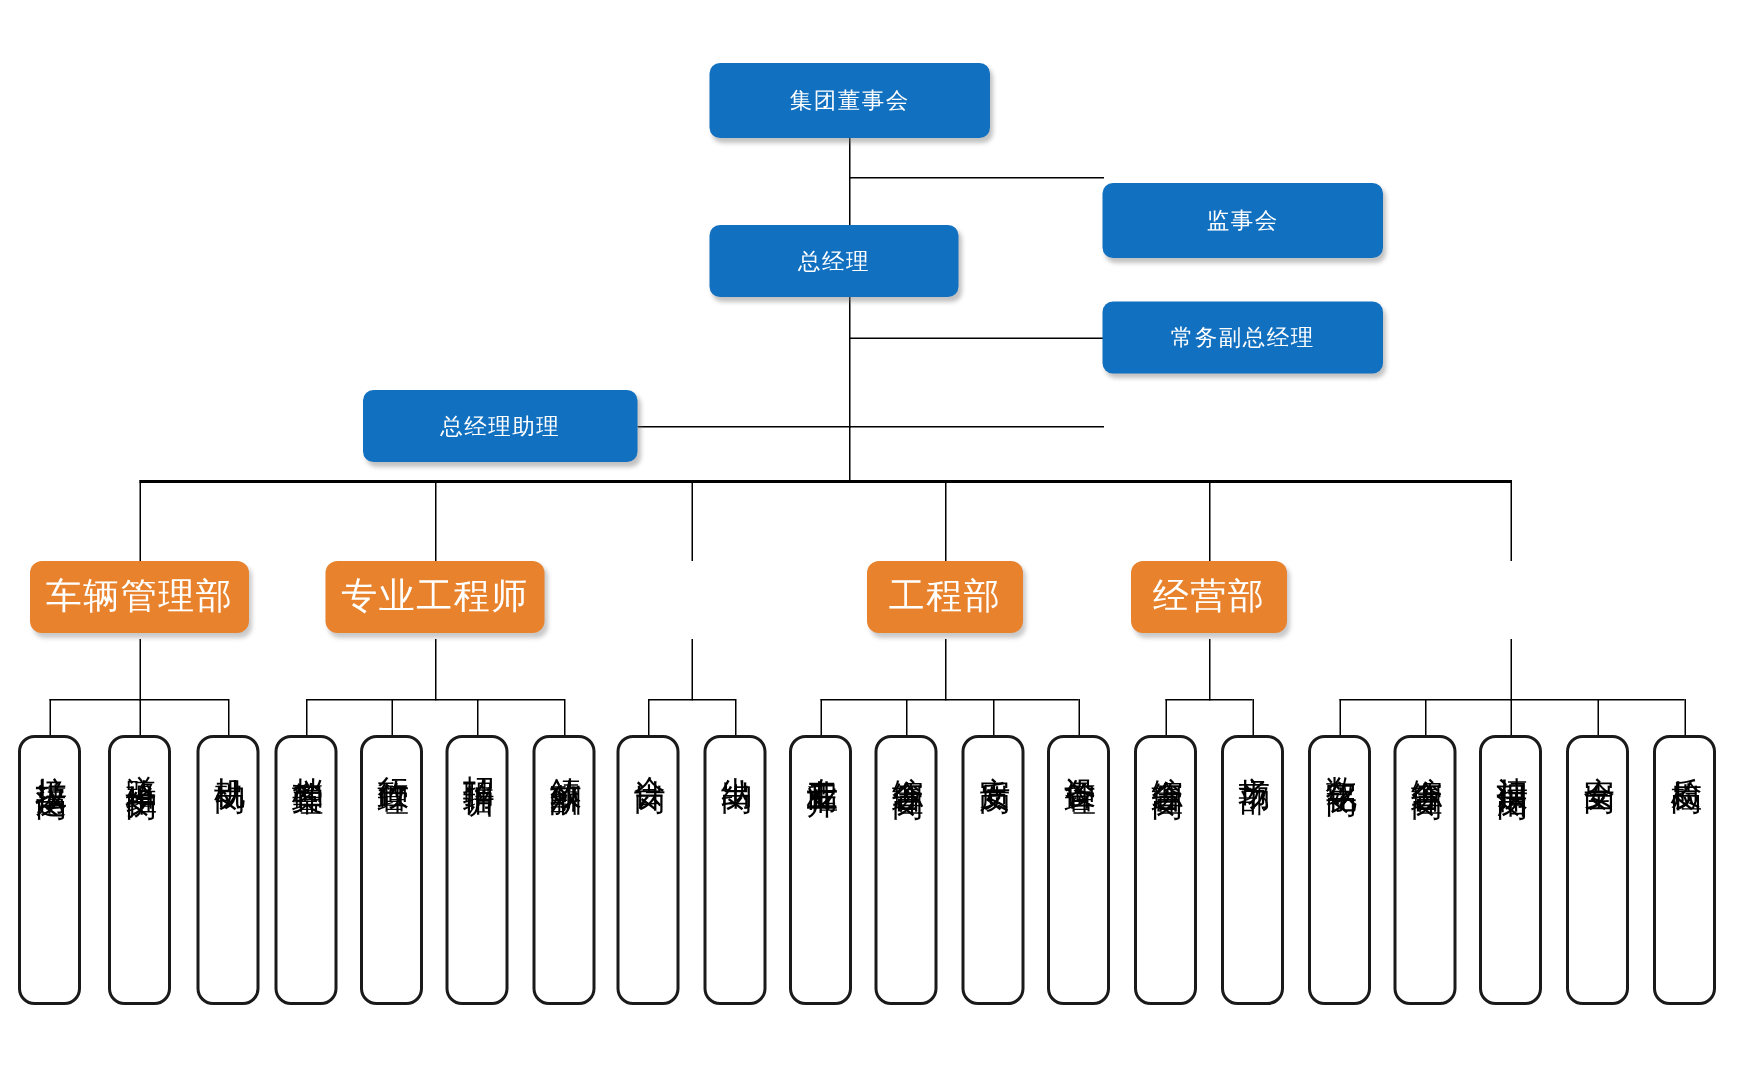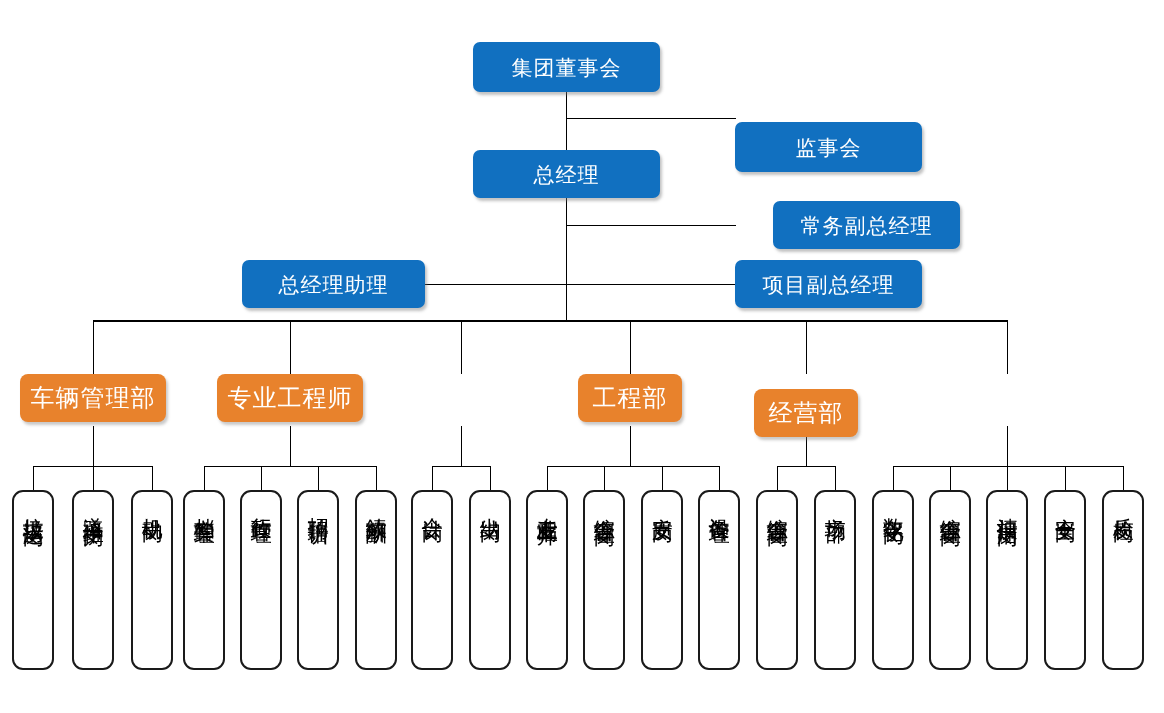--- a/index.html
+++ b/index.html
@@ -38,21 +38,21 @@
     color: #ffffff;
     border-radius: 7px;
     z-index: 3;
     text-align: center;
     line-height: 1;
     white-space: nowrap;
   }
   .node.blue {
     background: #1170C0;
     box-shadow: 2px 3px 3px rgba(120,120,120,0.45);
-    font-size: 21px;
+    font-size: 15px;
     letter-spacing: 1px;
   }
   .node.orange {
     background: #E8822C;
     box-shadow: 2px 3px 3px rgba(120,120,120,0.40);
     font-size: 24px;
     letter-spacing: 1px;
     border-radius: 8px;
   }
 
@@ -144,50 +144,47 @@
   <div class="line v" style="left:1123px; top:466px; height:25px;"></div>
 
   <div class="node blue" style="left:473px; top:42px; width:187px; height:50px;">
     <span>集团董事会</span>
   </div>
 
   <div class="node blue" style="left:735px; top:94px; width:187px; height:50px;margin-top:28px;">
     <span>监事会</span>
   </div>
 
-  <div class="node blue" style="left:473px; top:150px; width:187px; height:48px;">
+  <div class="node blue" style="left:473px; top:150px; width:166px; height:48px;">
     <span>总经理</span>
   </div>
 
-  <div class="node blue" style="left:735px; top:201px; width:187px; height:48px;margin-left:38px;">
+  <div class="node blue" style="left:735px; top:201px; width:187px; height:48px;">
     <span>常务副总经理</span>
   </div>
 
-  <div class="node blue" style="left:735px; top:260px; width:187px; height:48px;">
-    <span>项目副总经理</span>
-  </div>
 
   <div class="node blue" style="left:242px; top:260px; width:183px; height:48px;">
     <span>总经理助理</span>
   </div>
 
   <div class="node orange" style="left:20px; top:374px; width:146px; height:48px;">
     <span>车辆管理部</span>
   </div>
 
   <div class="node orange" style="left:217px; top:374px; width:146px; height:48px;">
     <span>专业工程师</span>
   </div>
 
 
   <div class="node orange" style="left:578px; top:374px; width:104px; height:48px;">
     <span>工程部</span>
   </div>
 
-  <div class="node orange" style="left:754px; top:389px; width:104px; height:48px;">
+  <div class="node orange" style="left:754px; top:374px; width:104px; height:48px;">
     <span>经营部</span>
   </div>
 
 
   <div class="leaf" style="left:12px; top:490px; width:42px; height:180px;">
     <span class="vtext">垃圾清运岗</span>
   </div>
   <div class="leaf" style="left:72px; top:490px; width:42px; height:180px;">
     <span class="vtext">道路维护岗</span>
   </div>

